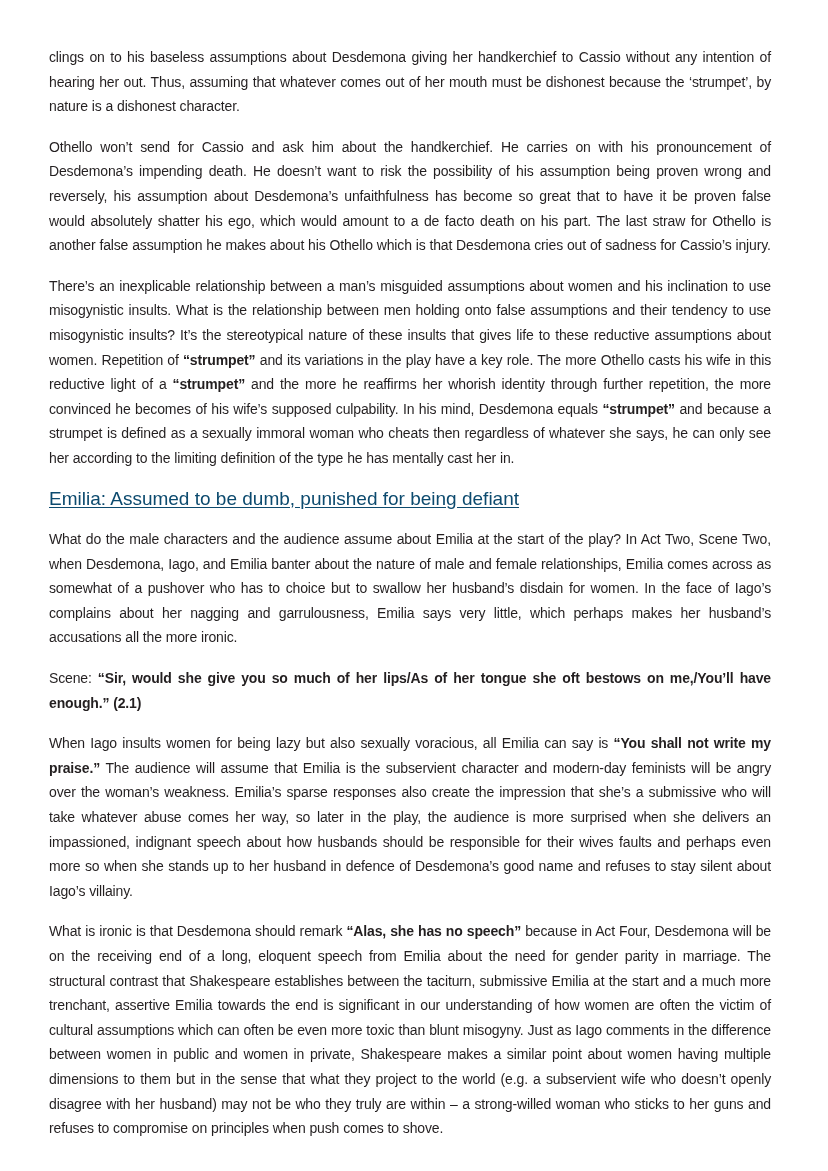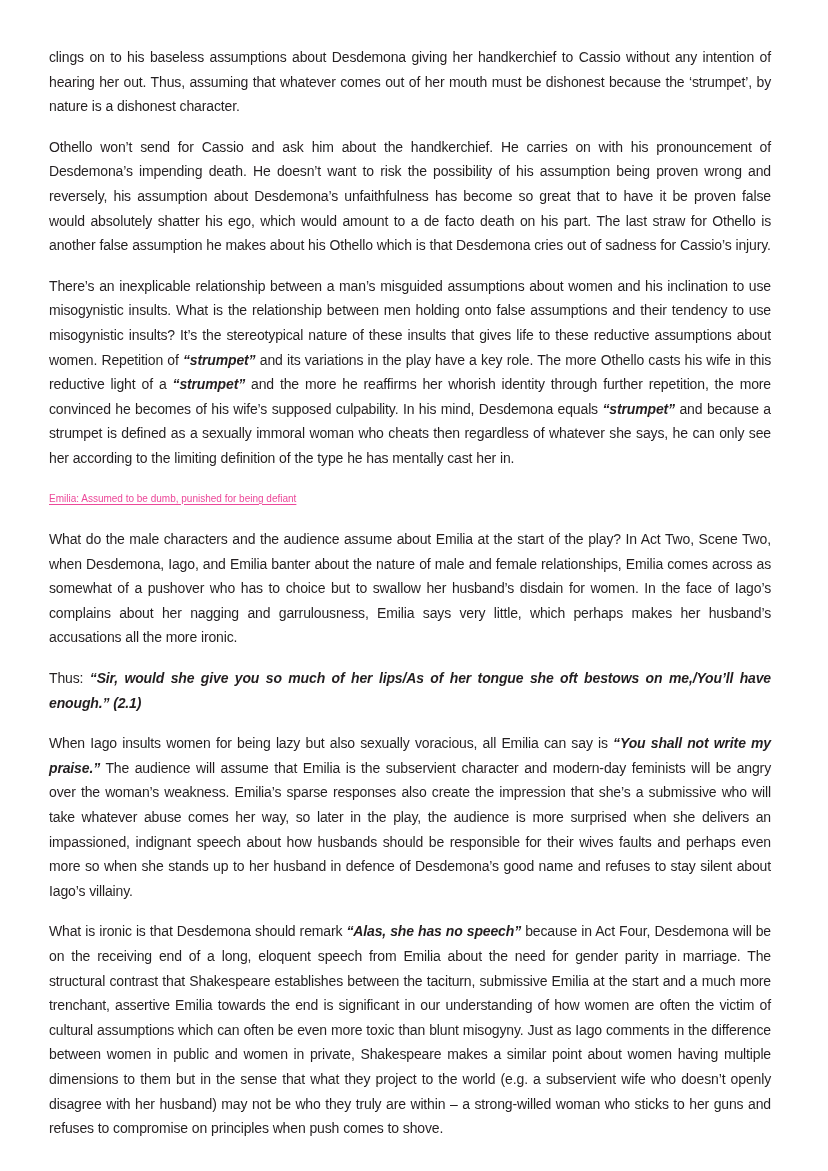--- a/index.html
+++ b/index.html
@@ -34,40 +34,39 @@
     text-justify: inter-word;
     letter-spacing: -0.01em;
     word-spacing: 0.01em;
     color: #231f20;
   }
   p.para:last-child {
     margin-bottom: 0;
   }
   .section-heading {
     margin: 0 0 16px 0;
-    font-size: 10px;
+    font-size: 19px;
     line-height: 24.6px;
     text-align: left;
     text-decoration: underline;
     text-underline-offset: 2px;
-    color: #ec4899;
+    color: #0c4a6e;
     font-weight: normal;
   }
   .quote {
     font-weight: bold;
-    font-style: italic;
   }
 </style>
 </head>
 <body>
 
 <div class="page">
   <div class="doc-body" id="doc-body">
       <p class="para"><span>clings on to his baseless assumptions about Desdemona giving her handkerchief to Cassio without any intention of hearing her out. Thus, assuming that whatever comes out of her mouth must be dishonest because the ‘strumpet’, by nature is a dishonest character.</span></p>
       <p class="para"><span>Othello won’t send for Cassio and ask him about the handkerchief. He carries on with his pronouncement of Desdemona’s impending death. He doesn’t want to risk the possibility of his assumption being proven wrong and reversely, his assumption about Desdemona’s unfaithfulness has become so great that to have it be proven false would absolutely shatter his ego, which would amount to a de facto death on his part. The last straw for Othello is another false assumption he makes about his Othello which is that Desdemona cries out of sadness for Cassio’s injury.</span></p>
       <p class="para"><span>There’s an inexplicable relationship between a man’s misguided assumptions about women and his inclination to use misogynistic insults. What is the relationship between men holding onto false assumptions and their tendency to use misogynistic insults? It’s the stereotypical nature of these insults that gives life to these reductive assumptions about women. Repetition of </span><span class="quote">“strumpet”</span><span> and its variations in the play have a key role. The more Othello casts his wife in this reductive light of a </span><span class="quote">“strumpet”</span><span> and the more he reaffirms her whorish identity through further repetition, the more convinced he becomes of his wife’s supposed culpability. In his mind, Desdemona equals </span><span class="quote">“strumpet”</span><span> and because a strumpet is defined as a sexually immoral woman who cheats then regardless of whatever she says, he can only see her according to the limiting definition of the type he has mentally cast her in.</span></p>
       <div class="section-heading"><span>Emilia: Assumed to be dumb, punished for being defiant</span></div>
       <p class="para"><span>What do the male characters and the audience assume about Emilia at the start of the play? In Act Two, Scene Two, when Desdemona, Iago, and Emilia banter about the nature of male and female relationships, Emilia comes across as somewhat of a pushover who has to choice but to swallow her husband’s disdain for women. In the face of Iago’s complains about her nagging and garrulousness, Emilia says very little, which perhaps makes her husband’s accusations all the more ironic.</span></p>
-      <p class="para"><span>Thus: </span><span class="quote">“Sir, would she give you so much of her lips/As of her tongue she oft bestows on me,/You’ll have enough.” (2.1)</span></p>
+      <p class="para"><span>Scene: </span><span class="quote">“Sir, would she give you so much of her lips/As of her tongue she oft bestows on me,/You’ll have enough.” (2.1)</span></p>
       <p class="para"><span>When Iago insults women for being lazy but also sexually voracious, all Emilia can say is </span><span class="quote">“You shall not write my praise.”</span><span> The audience will assume that Emilia is the subservient character and modern-day feminists will be angry over the woman’s weakness. Emilia’s sparse responses also create the impression that she’s a submissive who will take whatever abuse comes her way, so later in the play, the audience is more surprised when she delivers an impassioned, indignant speech about how husbands should be responsible for their wives faults and perhaps even more so when she stands up to her  husband in defence of Desdemona’s good name and refuses to stay silent about Iago’s villainy.</span></p>
       <p class="para"><span>What is ironic is that Desdemona should remark </span><span class="quote">“Alas, she has no speech”</span><span> because in Act Four, Desdemona will be on the receiving end of a long, eloquent speech from Emilia about the need for gender parity in marriage. The structural contrast that Shakespeare establishes between the taciturn, submissive Emilia at the start and a much more trenchant, assertive Emilia towards the end is significant in our understanding of how women are often the victim of cultural assumptions which can often be even more toxic than blunt misogyny. Just as Iago comments in the difference between women in public and women in private, Shakespeare makes a similar point about women having multiple dimensions to them but in the sense that what they project to the world (e.g. a subservient wife who doesn’t openly disagree with her husband) may not be who they truly are within – a strong-willed woman who sticks to her guns and refuses to compromise on principles when push comes to shove.</span></p>
     </div>
 </div>
 
 </body></html>

